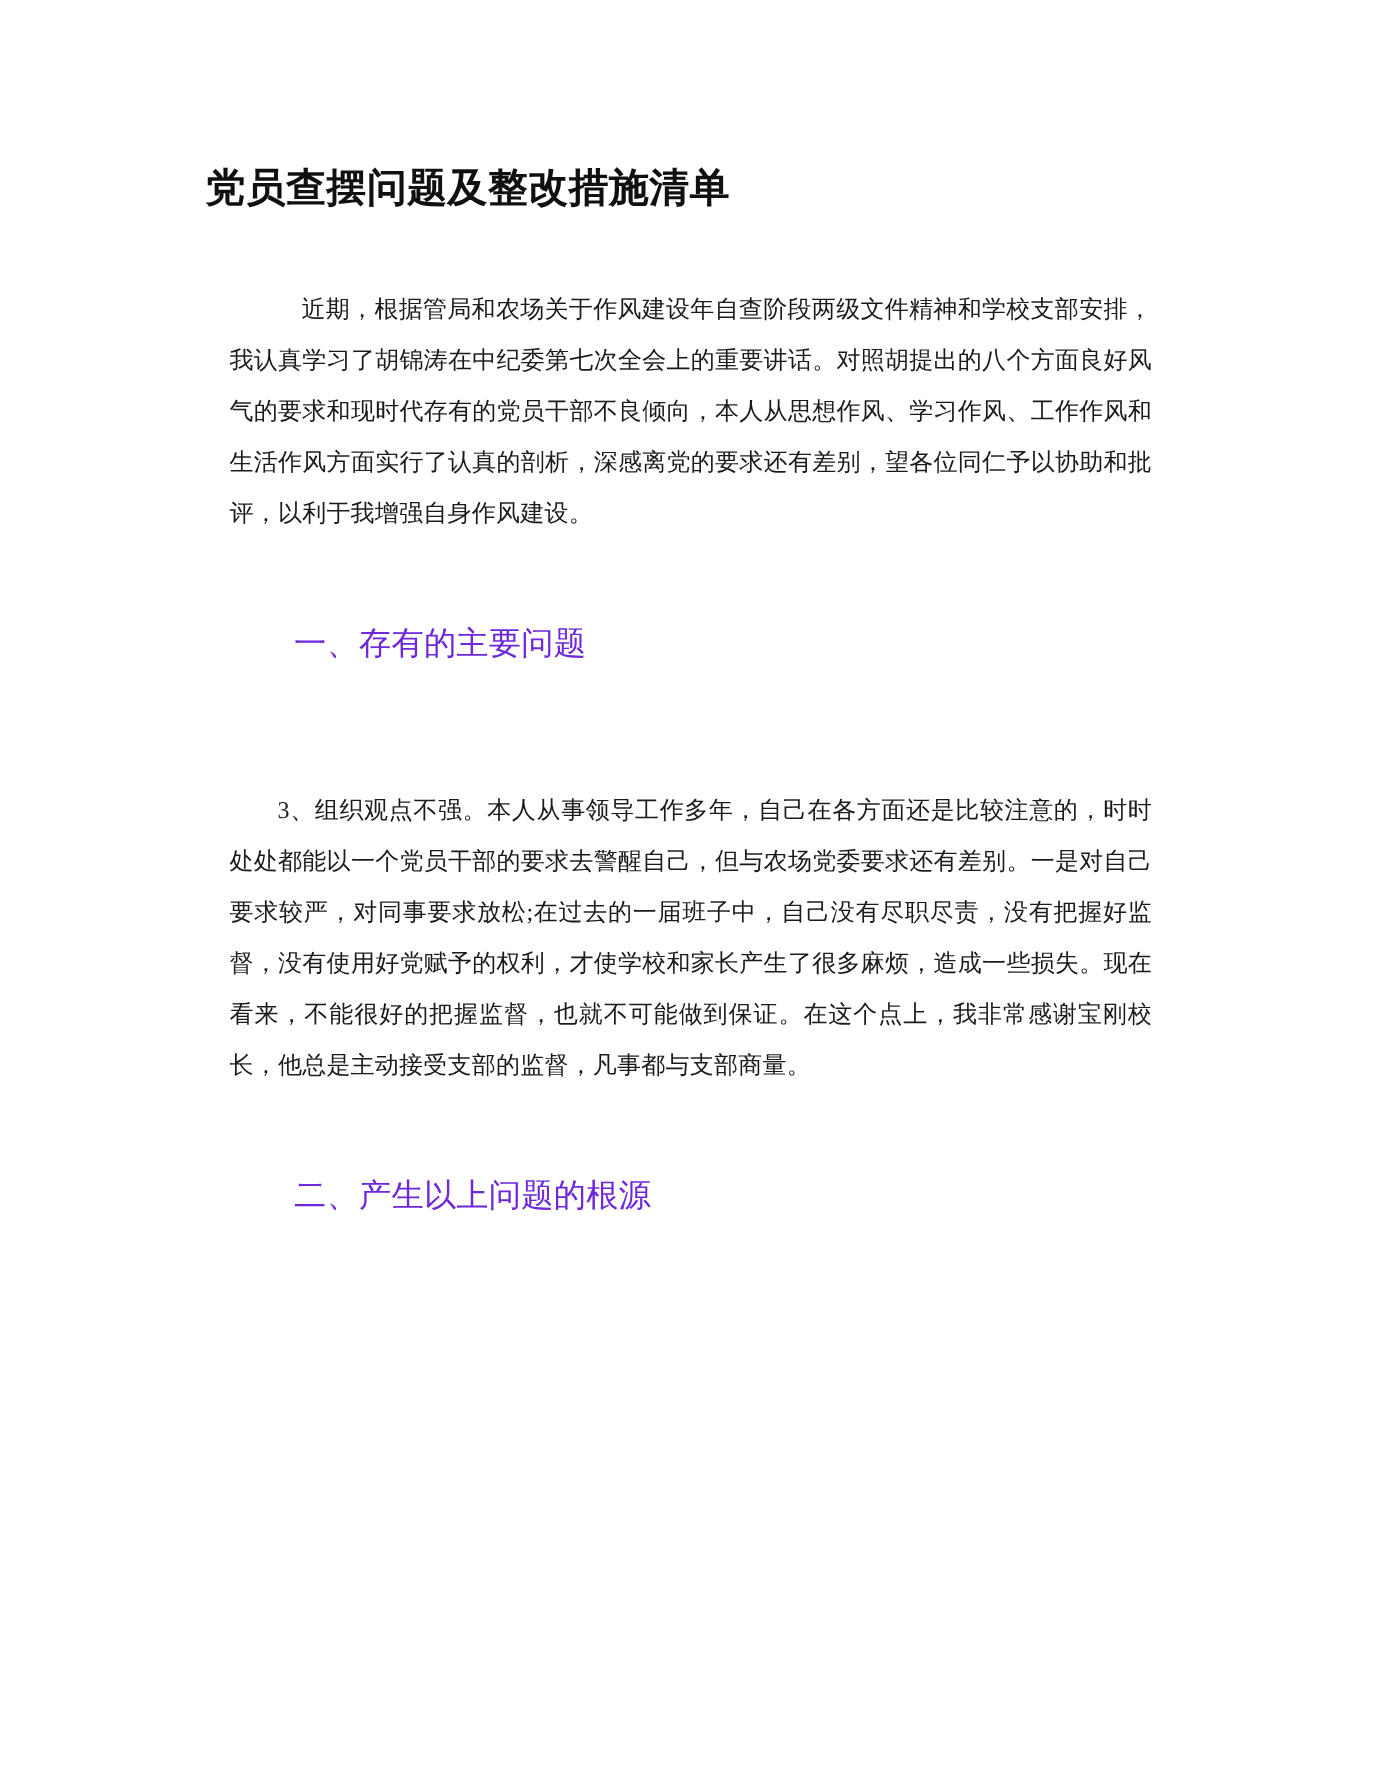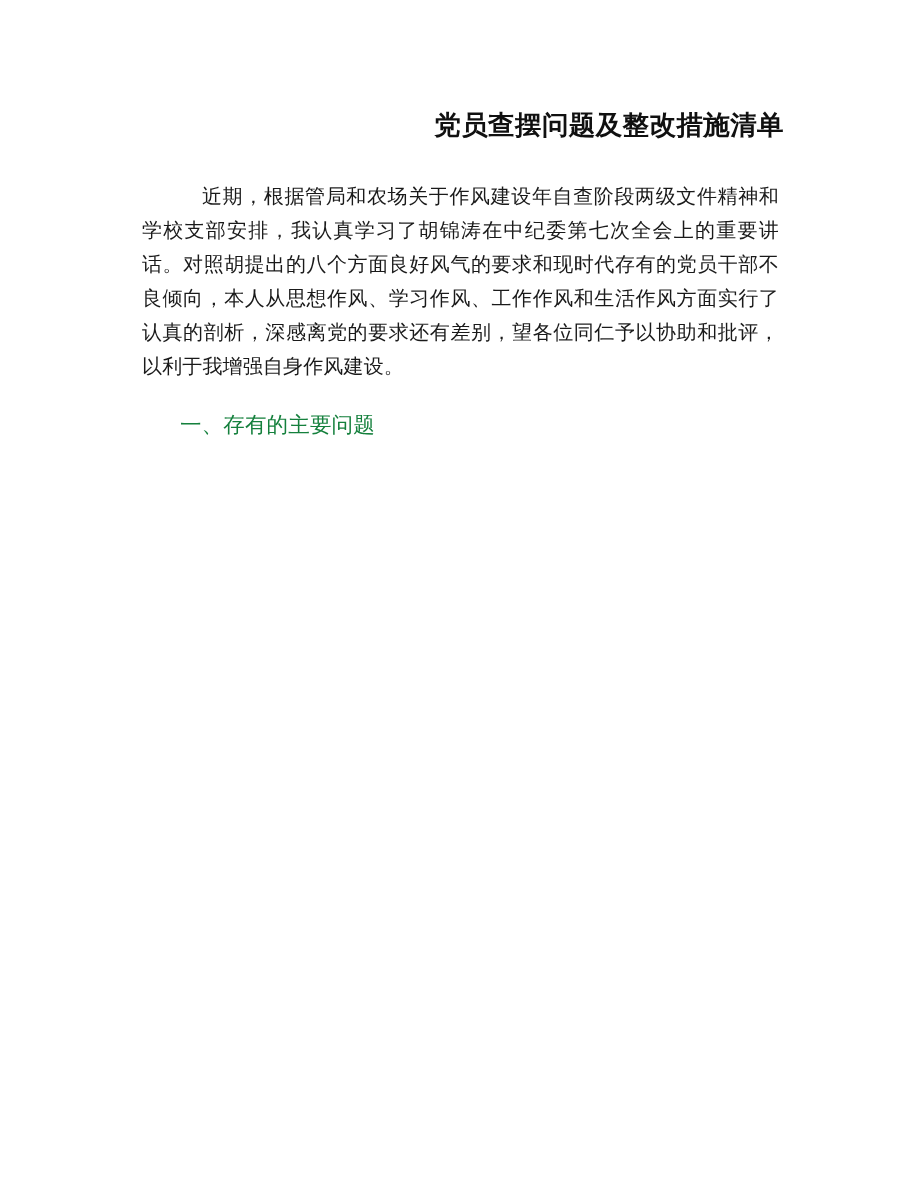--- a/index.html
+++ b/index.html
@@ -35,44 +35,44 @@
     left: 137px;
     top: 0;
     width: 647px;
     z-index: 1;
   }
   .doc-title {
     font-family: "Liberation Sans", "DejaVu Sans", sans-serif;
     font-weight: bold;
     font-size: 26.5px;
     line-height: 34px;
-    text-align: right;
+    text-align: left;
     color: #101010;
     margin: 0;
     padding-top: 108px;
     letter-spacing: 0.4px;
   }
   .para {
-    font-size: 20px;
+    font-size: 16px;
     line-height: 34px;
     color: #1a1a1a;
-    margin: 5px;
+    margin: 16px;
     text-align: justify;
     text-justify: inter-ideograph;
     text-indent: 2em;
     letter-spacing: 0.15px;
   }
   .para.lead {
     text-indent: 3em;
   }
   .heading {
     font-size: 21.5px;
     line-height: 34px;
-    color: #15803d;
-    margin: 0;
+    color: #6d28d9;
+    margin: 16px;
     text-indent: 2em;
     letter-spacing: 0.15px;
   }
   .gap-lg { height: 32px; }
   .gap-md { height: 20px; }
   .gap-sm { height: 18px; }
   .gap-xs { height: 14px; }
 </style>
 </head>
 <body>
@@ -93,18 +93,20 @@
     <p class="heading">一、存有的主要问题</p>
 
     <div class="gap-sm"></div>
 
 
     <div class="gap-xs"></div>
 
 
     <div class="gap-xs"></div>
 
+    <p class="para">3、组织观点不强。本人从事领导工作多年，自己在各方面还是比较注意的，时时处处都能以一个党员干部的要求去警醒自己，但与农场党委要求还有差别。一是对自己要求较严，对同事要求放松;在过去的一届班子中，自己没有尽职尽责，没有把握好监督，没有使用好党赋予的权利，才使学校和家长产生了很多麻烦，造成一些损失。现在看来，不能很好的把握监督，也就不可能做到保证。在这个点上，我非常感谢宝刚校长，他总是主动接受支部的监督，凡事都与支部商量。</p>
 
     <div class="gap-md"></div>
 
+    <p class="heading">二、产生以上问题的根源</p>
 
   </div>
 </div>
 
 </body></html>

